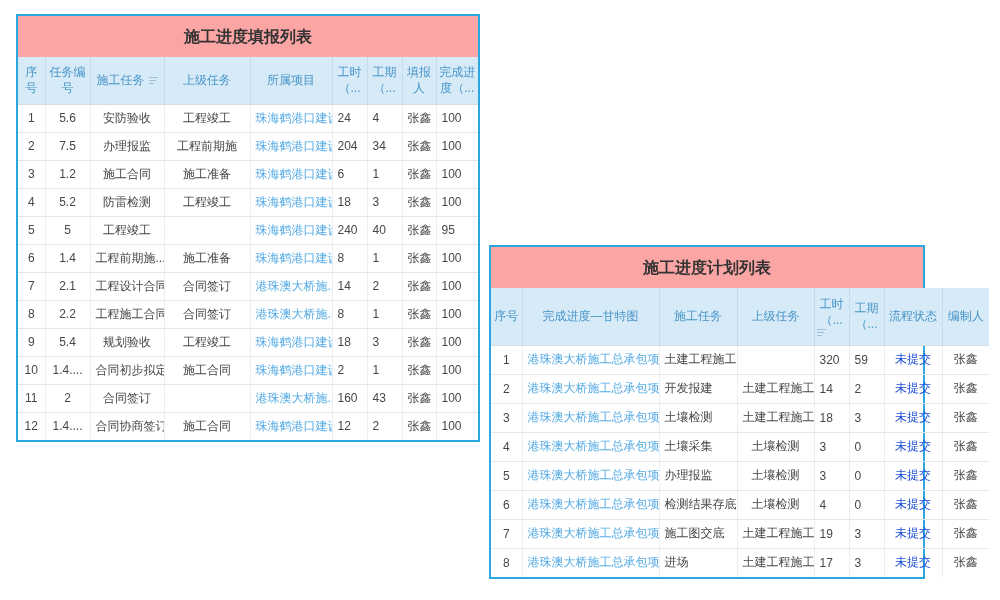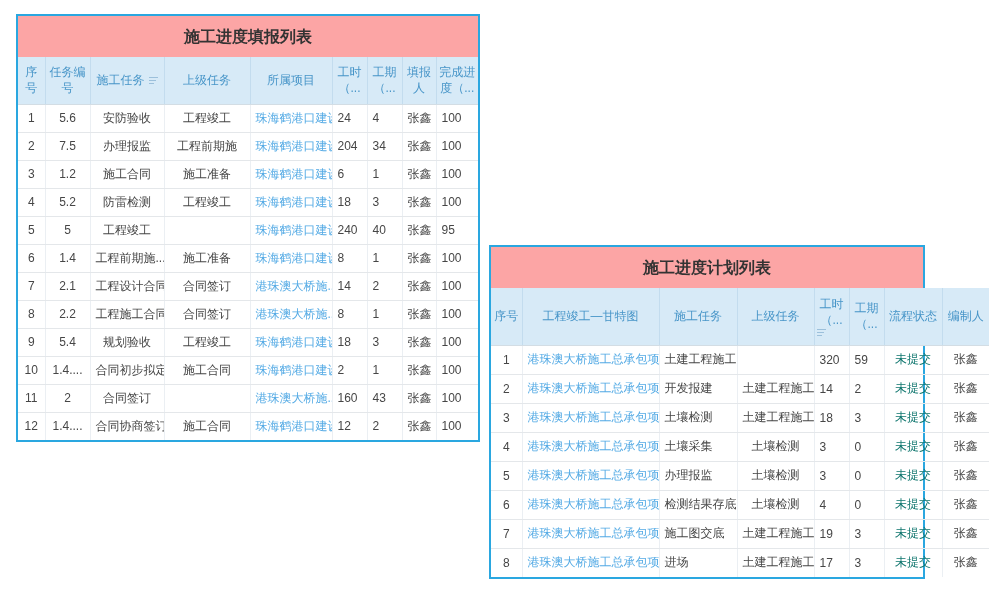--- a/index.html
+++ b/index.html
@@ -21,21 +21,21 @@
        padding:0 5px; color:#464646; white-space:nowrap; overflow:hidden;
        vertical-align:middle; }
   td:last-child { border-right:none;margin-left:33px; }
   .card-left  td { height:28px; }
   .card-right td { height:29px; }
   tr:last-child td { border-bottom:none; }
   .al-c { text-align:center; }
   .al-l { text-align:left; }
   .al-r { text-align:left; }
   .link   { color:#55abe5; cursor:pointer; }
-  .status { color:#0f766e; cursor:pointer; }
+  .status { color:#1d4ed8; cursor:pointer; }
   .sort-bars { display:inline-block; vertical-align:middle; margin-left:4px; cursor:pointer; }
   .sort-bars i { display:block; height:1px; background:#9cc0db; margin:2px 0 0 0; }
   .sort-bars i:nth-child(1){ width:9px; margin-top:0; }
   .sort-bars i:nth-child(2){ width:7px; }
   .sort-bars i:nth-child(3){ width:5px; }
   .sort-below { display:block; margin:1px auto 0 auto; }
 </style>
 </head>
 <body>
 
@@ -212,21 +212,21 @@
         <col style="width: 78px;">
         <col style="width: 77px;">
         <col style="width: 35px;">
         <col style="width: 35px;">
         <col style="width: 58px;">
         <col style="width: 47px;">
       </colgroup>
       <thead>
         <tr>
           <th><span>序号</span></th>
-          <th><span>工程竣工—甘特图</span></th>
+          <th><span>完成进度—甘特图</span></th>
           <th><span>施工任务</span></th>
           <th><span>上级任务</span></th>
           <th><span>工时（...</span><span class="sort-bars sort-below">
               <i></i>
               <i></i>
               <i></i>
             </span></th>
           <th><span>工期（...</span></th>
           <th><span>流程状态</span></th>
           <th><span>编制人</span></th>

